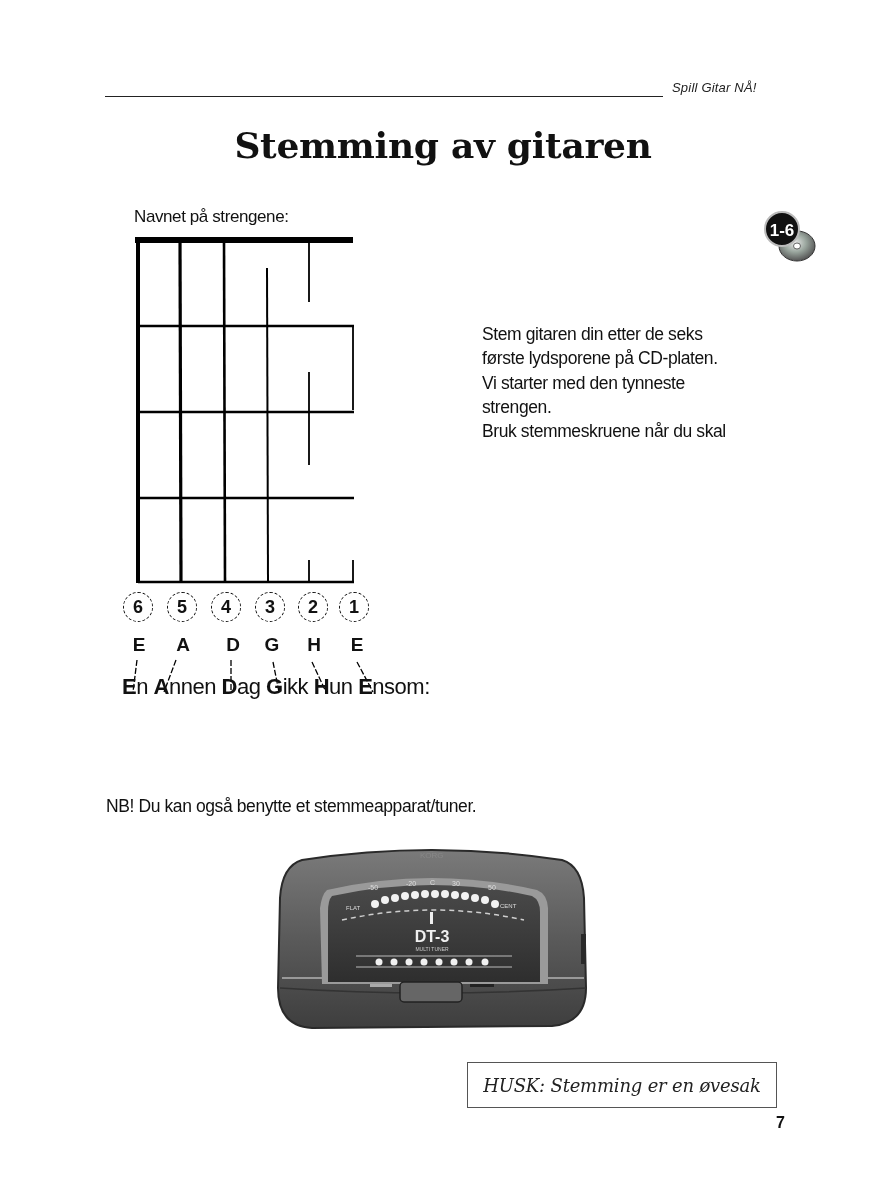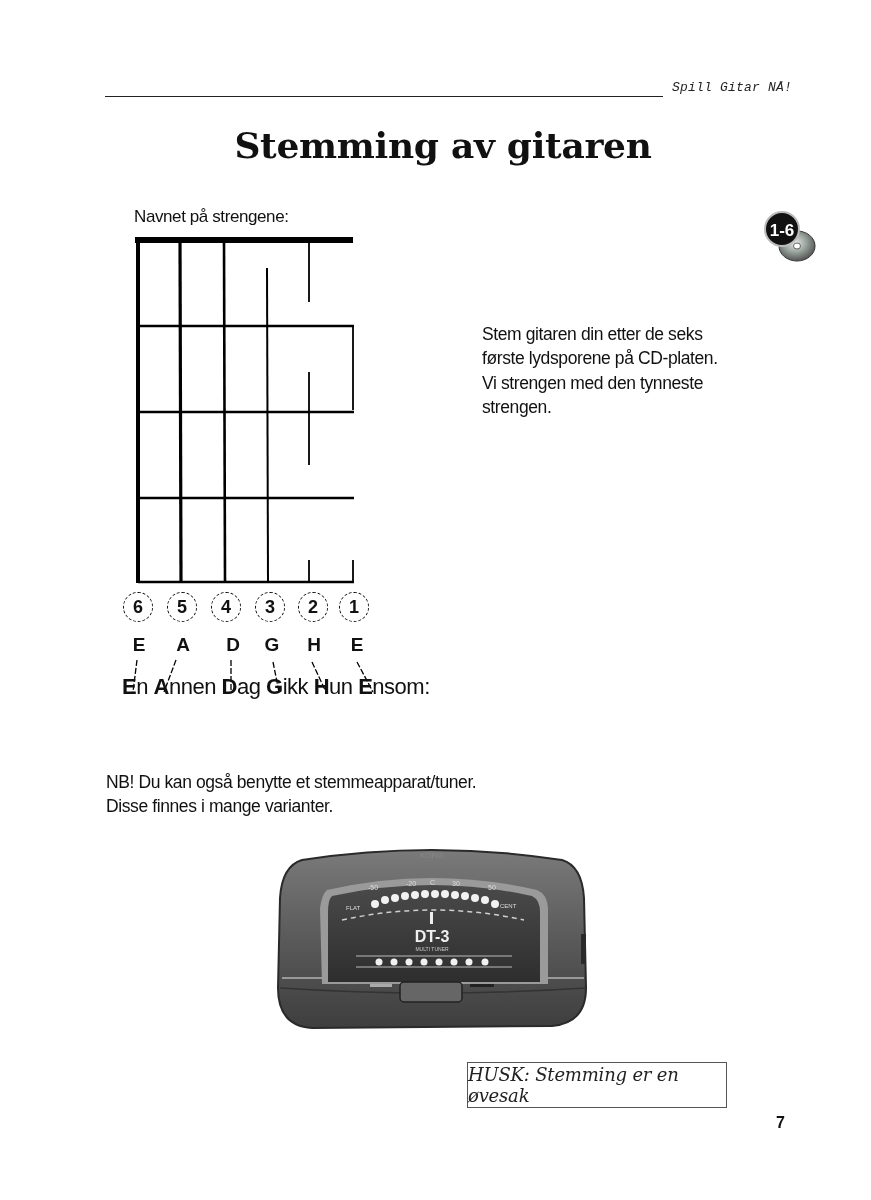--- a/index.html
+++ b/index.html
@@ -1,34 +1,34 @@
 <!DOCTYPE html>
 <html><head>
   <meta charset="utf-8">
   <style>
     html, body { margin: 0; padding: 0; background: #ffffff; }
     body { width: 871px; height: 1200px; position: relative; overflow: hidden; color: #111; }
     .abs { position: absolute; }
     .header-rule { left: 105px; top: 96px; width: 558px; height: 1px; background: #222; }
-    .header-brand { left: 672px; top: 80px; font-family: Liberation Mono, monospace; font-style: italic; font-size: 13px; color: #222; letter-spacing: 0.2px; }
+    .header-brand { left: 672px; top: 80px; font-family: Liberation Sans, sans-serif; font-style: italic; font-size: 13px; color: #222; letter-spacing: 0.2px; }
     .page-title { left: 0; width: 886px; top: 124px; text-align: center; font-family: "DejaVu Serif", serif; font-weight: bold; font-size: 36px; color: #111; letter-spacing: -0.3px; }
     .sans { font-family: "Liberation Sans", sans-serif; }
     .diagram-label { left: 134px; top: 207px; font-size: 17px; letter-spacing: -0.4px; }
     .cd-icon { left: 722px; top: 208px; width: 56px; height: 56px; margin-left: 40px; }
     .instructions { left: 462px; top: 322px; width: 340px; font-size: 17.5px; line-height: 24.3px; letter-spacing: -0.4px; margin-left: 20px; }
     .instructions div { white-space: nowrap; }
     .fretboard { left: 120px; top: 228px; width: 260px; height: 370px; }
     .string-num { width: 30px; height: 30px; border: 1.5px dashed #111; border-radius: 50%; display: flex; align-items: center; justify-content: center; font-family: "Liberation Sans", sans-serif; font-weight: bold; font-size: 18px; top: 592px; box-sizing: border-box; }
     .note-letter { top: 634px; font-family: "Liberation Sans", sans-serif; font-weight: bold; font-size: 19px; width: 24px; text-align: center; }
     .mnemonic { left: 122px; top: 674px; font-size: 22px; letter-spacing: -0.5px; white-space: nowrap; }
     .mnemonic b { font-weight: bold; }
     .leader-lines { left: 110px; top: 655px; width: 300px; height: 50px; }
-    .nb-text { left: 106px; top: 770px; font-size: 17.5px; line-height: 24px; letter-spacing: -0.4px; white-space: nowrap; }
+    .nb-text { left: 106px; top: 794px; font-size: 17.5px; line-height: 24px; letter-spacing: -0.4px; white-space: nowrap; }
     .tuner { left: 272px; top: 838px; width: 320px; height: 196px; }
-    .husk-box { left: 467px; top: 1062px; width: 260px; height: 46px; border: 1px solid #555; box-sizing: border-box; display: flex; align-items: center; justify-content: center; }
+    .husk-box { left: 467px; top: 1062px; width: 310px; height: 46px; border: 1px solid #555; box-sizing: border-box; display: flex; align-items: center; justify-content: center; }
     .husk-text { font-family: "DejaVu Serif", serif; font-style: italic; font-size: 18px; color: #222; letter-spacing: -0.2px; }
     .page-number { left: 776px; top: 1114px; font-family: "Liberation Sans", sans-serif; font-weight: bold; font-size: 16px; }
   </style>
 </head>
 <body>
 
 <div class="abs header-rule"></div>
 <div class="abs header-brand">Spill Gitar NÅ!</div>
 
 <div class="abs page-title">Stemming av gitaren</div>
@@ -47,22 +47,23 @@
     <ellipse cx="35" cy="38" rx="18" ry="15" fill="url(#cdg)" stroke="#333" stroke-width="1"></ellipse>
     <ellipse cx="35" cy="38" rx="3.5" ry="3" fill="#fff" stroke="#444" stroke-width="0.8"></ellipse>
     <circle cx="20" cy="21" r="17" fill="#111" stroke="#bbb" stroke-width="2"></circle>
     <text x="20" y="28" text-anchor="middle" font-family="Liberation Sans, sans-serif" font-weight="bold" font-size="17" fill="#fff">1-6</text>
   </svg>
 </div>
 
 <div class="abs sans instructions">
   <div>Stem gitaren din etter de seks</div>
   <div>første lydsporene på CD-platen.</div>
-  <div>Vi strengen med den tynneste</div>
+  <div>Vi starter med den tynneste</div>
   <div>strengen.</div>
+  <div>Bruk stemmeskruene når du skal</div>
 </div>
 
 <div class="abs fretboard">
   <svg width="260" height="370" viewBox="120 228 260 370">
 
     <rect x="135" y="237" width="218" height="6" fill="#000"></rect>
 
     <line x1="138" y1="240" x2="138" y2="583" stroke="#000" stroke-width="4"></line>
     <line x1="180" y1="240" x2="181" y2="583" stroke="#000" stroke-width="3.2"></line>
     <line x1="224" y1="240" x2="225" y2="583" stroke="#000" stroke-width="2.6"></line>
@@ -111,21 +112,20 @@
   <b>E</b><span>n</span>
   <b>A</b><span>nnen</span>
   <b>D</b><span>ag</span>
   <b>G</b><span>ikk</span>
   <b>H</b><span>un</span>
   <b>E</b><span>nsom:</span>
 </div>
 
 <div class="abs sans nb-text">
   <div>NB! Du kan også benytte et stemmeapparat/tuner.</div>
-  <div>Disse finnes i mange varianter.</div>
 </div>
 
 <div class="abs tuner">
   <svg width="320" height="196" viewBox="0 0 320 196">
     <defs>
       <linearGradient id="body" x1="0" y1="0" x2="0" y2="1">
         <stop offset="0" stop-color="#7a7a7a"></stop>
         <stop offset="0.5" stop-color="#5a5a5a"></stop>
         <stop offset="1" stop-color="#3e3e3e"></stop>
       </linearGradient>

